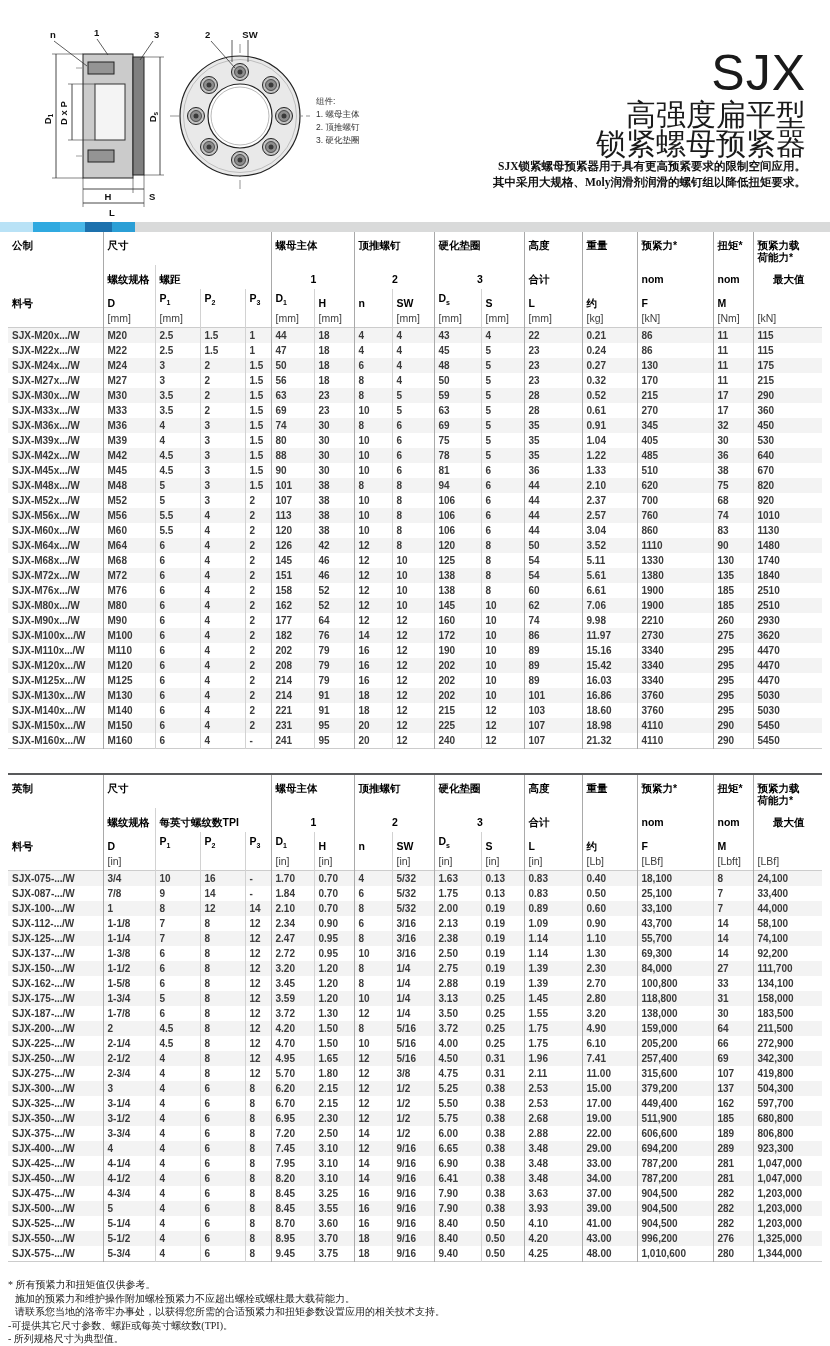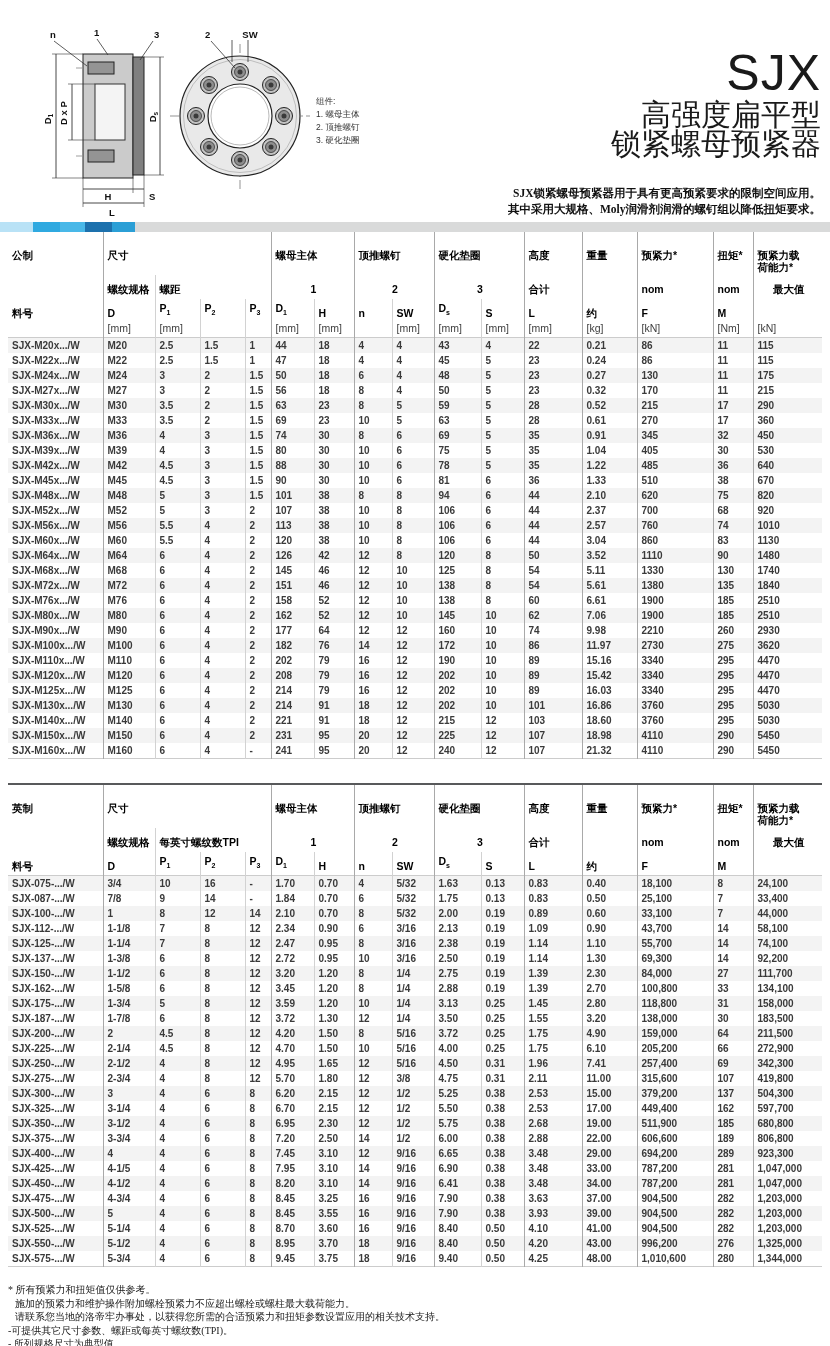--- a/index.html
+++ b/index.html
@@ -4,34 +4,34 @@
 <style>
   html,body{margin:0;padding:0;}
   body{
     width:830px;height:1346px;background:#ffffff;position:relative;overflow:hidden;
     font-family:"Liberation Sans", sans-serif;
   }
   
   .top{position:relative;height:222px;}
   .drawing{position:absolute;left:8px;top:26px;}
   .legend{position:absolute;left:316px;top:95px;font-size:8.5px;line-height:13px;color:#333;}
-  .titleblock{position:absolute;right:9px;top:46px;text-align:right;}
+  .titleblock{position:absolute;right:24px;top:46px;text-align:right;}
   .brand{font-size:50px;line-height:54px;color:#1a1a1a;font-weight:400;letter-spacing:1px;}
   .subt{font-size:30px;line-height:29px;color:#1a1a1a;font-weight:500;}
-  .desc{margin-top:27px;font-size:11.5px;line-height:16px;color:#111;
+  .desc{margin-top:0;font-size:11.5px;line-height:16px;color:#111;
         font-family:"Liberation Serif", serif;font-weight:600;}
   
   .colorbar{height:10px;display:flex;}
   .colorbar div{height:100%;}
   
   table{border-collapse:collapse;table-layout:fixed;width:814px;margin:0 8px;}
   #imperial{margin-top:24px;border-top:2px solid #58595b;}
   th,td{overflow:hidden;text-align:left;}
   th{font-size:10.5px;font-weight:bold;color:#000;padding:0 2px 0 4px;white-space:pre-line;line-height:12px;}
-  tr.h0 th{padding-top:17px;height:26px;vertical-align:top;}
+  tr.h0 th{padding-top:7px;height:26px;vertical-align:top;}
   tr.h1 th{height:20px;vertical-align:bottom;padding-bottom:4px;}
   tr.h2 th{height:20px;vertical-align:bottom;padding-bottom:3px;}
   tr.h3 th{height:15px;font-weight:normal;color:#3d3d3d;vertical-align:top;}
   th sub{font-size:7px;}
   td{font-size:10px;color:#3a3a3a;line-height:13px;height:13px;padding:1px 2px 1px 4px;white-space:nowrap;}
   tbody{border-top:1px solid #cccccc;border-bottom:1px solid #cccccc;font-weight:bold;}
   tbody tr:nth-child(odd){background:#f3f3f3;}
   th.g,td.g{border-left:1px solid #a9a9a9;}
   th.s,td.s{border-left:1px solid #d2d2d2;}
   th.ac{text-align:center;}
@@ -795,20 +795,38 @@
         <th class="g">n</th>
         <th class="s">SW</th>
         <th class="g">D<sub>s</sub></th>
         <th class="s">S</th>
         <th class="g">L</th>
         <th class="g">约</th>
         <th class="g">F</th>
         <th class="g">M</th>
         <th class="g"></th>
       </tr>
+      <tr class="h3">
+        <th class=""></th>
+        <th class="g">[in]</th>
+        <th class="s"></th>
+        <th class="s"></th>
+        <th class="s"></th>
+        <th class="g">[in]</th>
+        <th class="s">[in]</th>
+        <th class="g"></th>
+        <th class="s">[in]</th>
+        <th class="g">[in]</th>
+        <th class="s">[in]</th>
+        <th class="g">[in]</th>
+        <th class="g">[Lb]</th>
+        <th class="g">[LBf]</th>
+        <th class="g">[Lbft]</th>
+        <th class="g">[LBf]</th>
+      </tr>
     </thead>
     <tbody>
       <tr>
         <td class="">SJX-075-.../W</td>
         <td class="g">3/4</td>
         <td class="s">10</td>
         <td class="s">16</td>
         <td class="s">-</td>
         <td class="g">1.70</td>
         <td class="s">0.70</td>
@@ -1141,21 +1159,21 @@
         <td class="g">6.65</td>
         <td class="s">0.38</td>
         <td class="g">3.48</td>
         <td class="g">29.00</td>
         <td class="g">694,200</td>
         <td class="g">289</td>
         <td class="g">923,300</td>
       </tr>
       <tr>
         <td class="">SJX-425-.../W</td>
-        <td class="g">4-1/5</td>
+        <td class="g">4-1/4</td>
         <td class="s">4</td>
         <td class="s">6</td>
         <td class="s">8</td>
         <td class="g">7.95</td>
         <td class="s">3.10</td>
         <td class="g">14</td>
         <td class="s">9/16</td>
         <td class="g">6.90</td>
         <td class="s">0.38</td>
         <td class="g">3.48</td>

